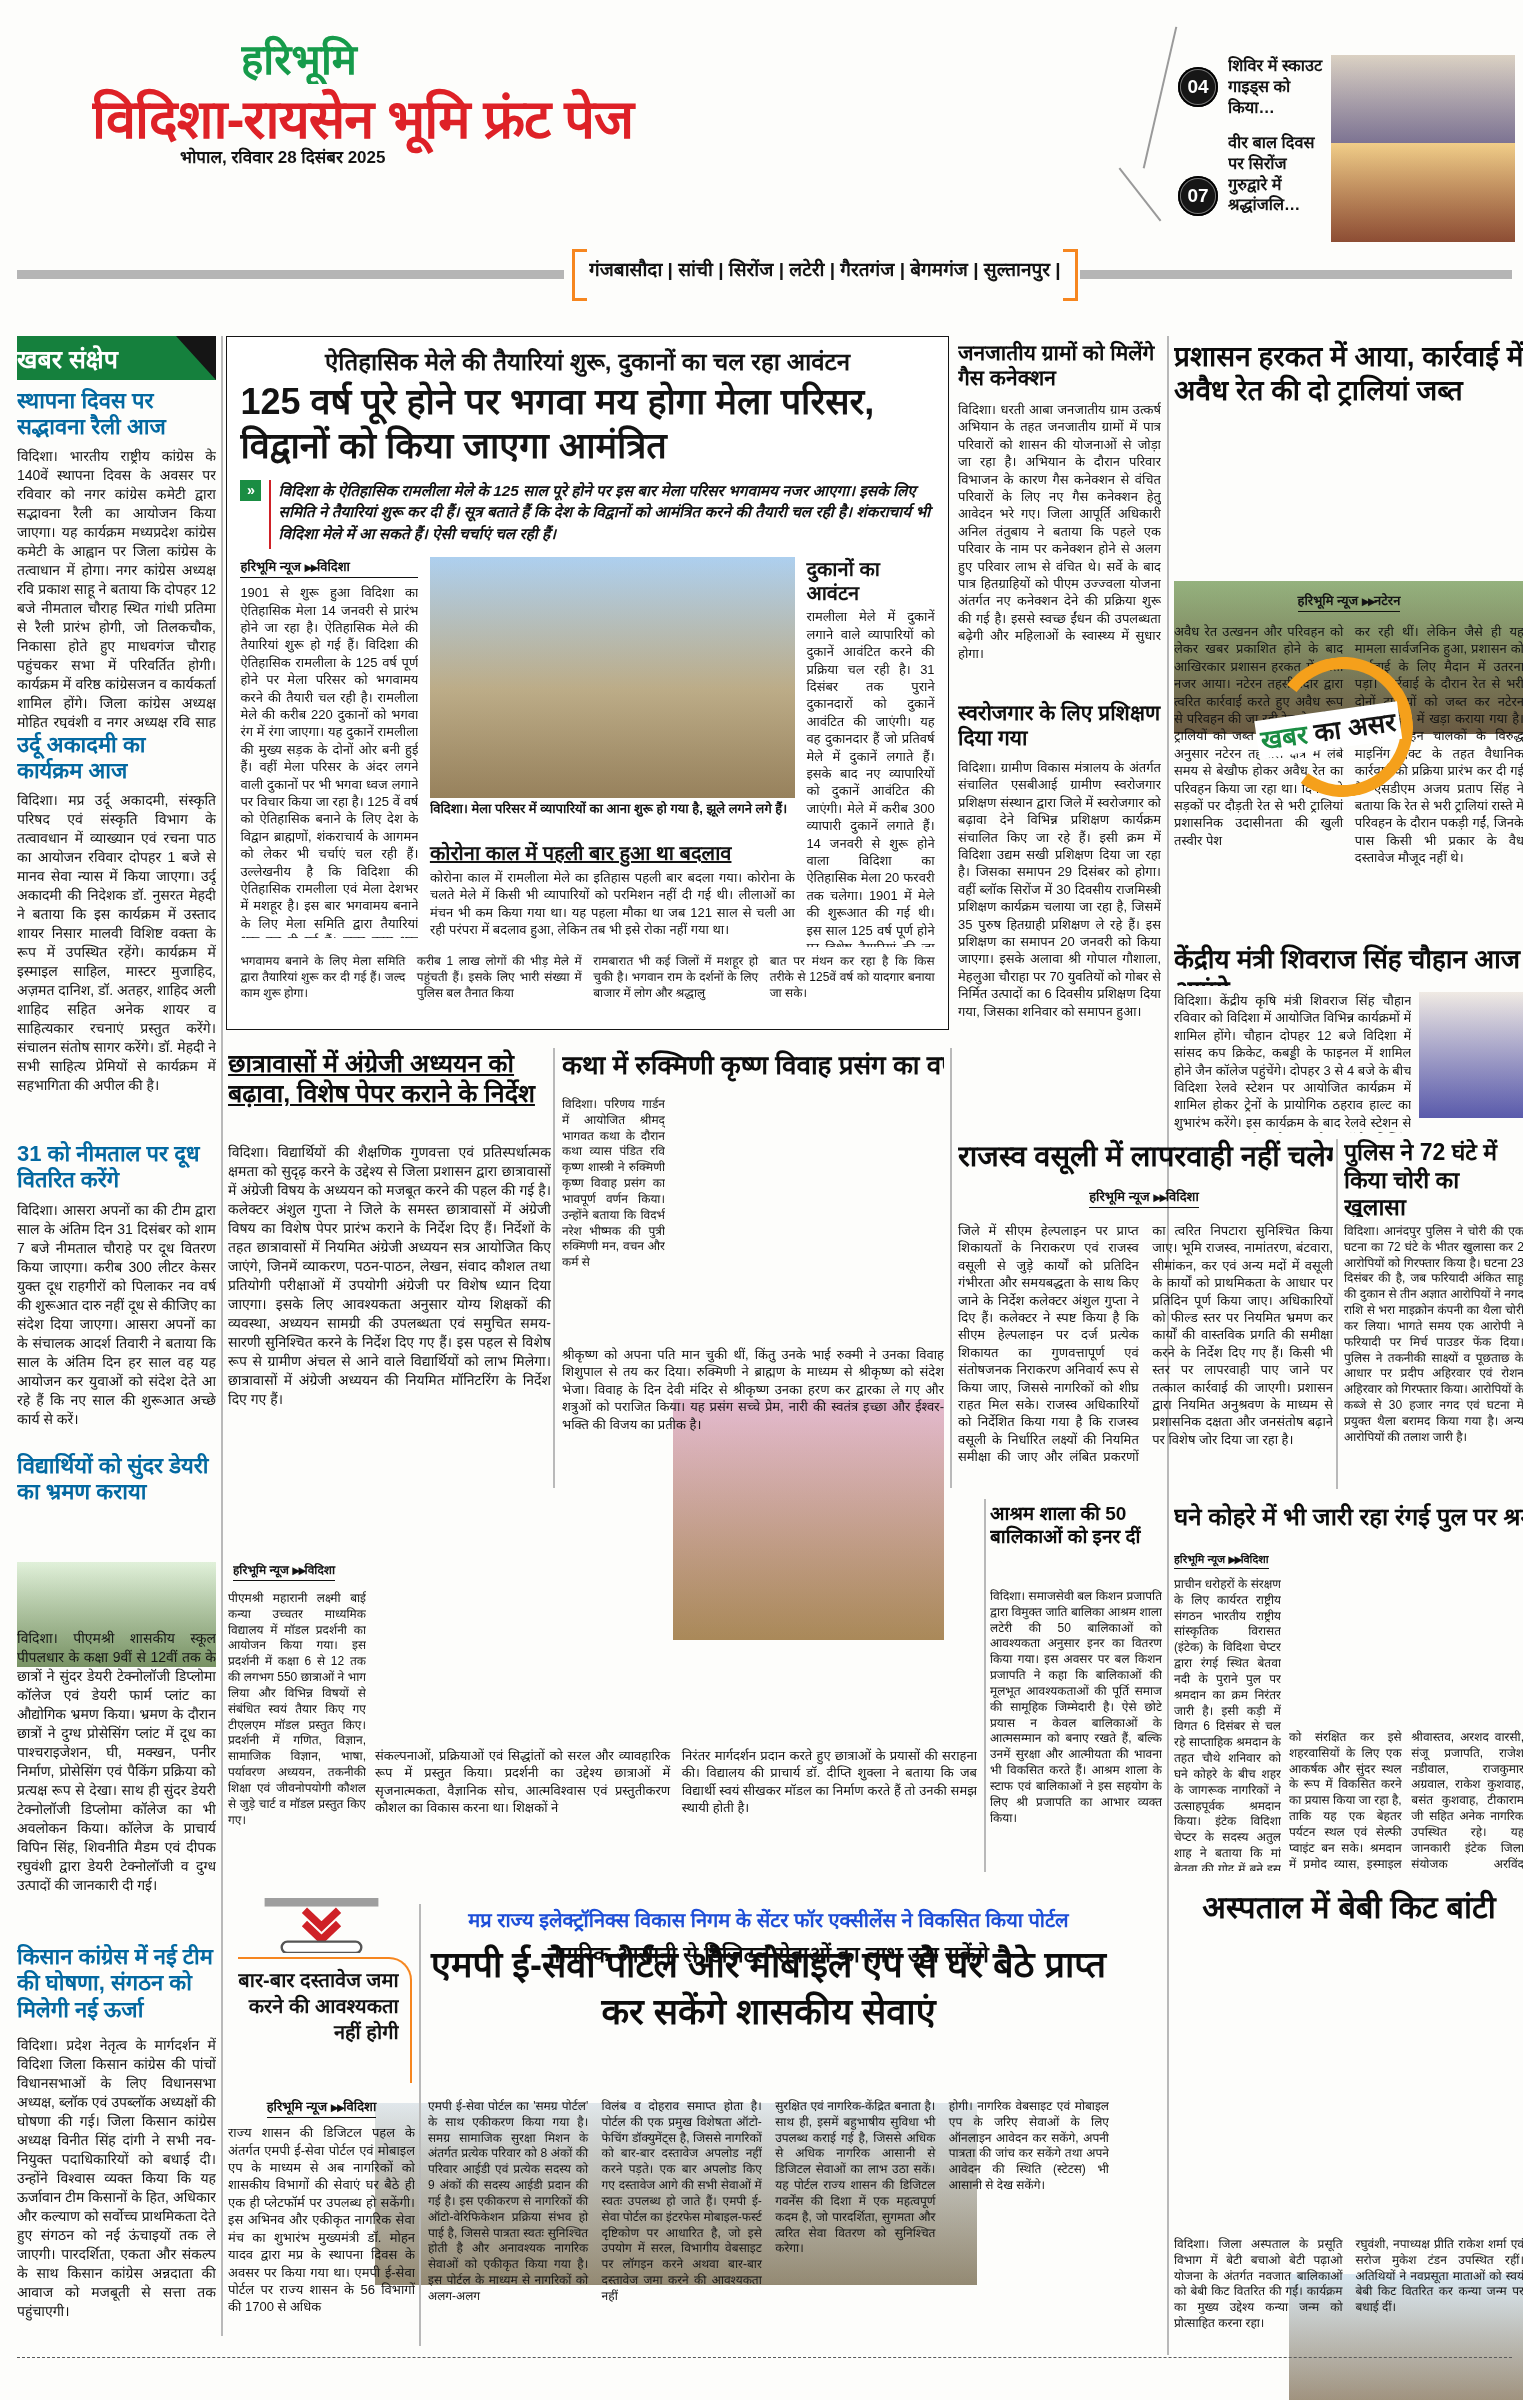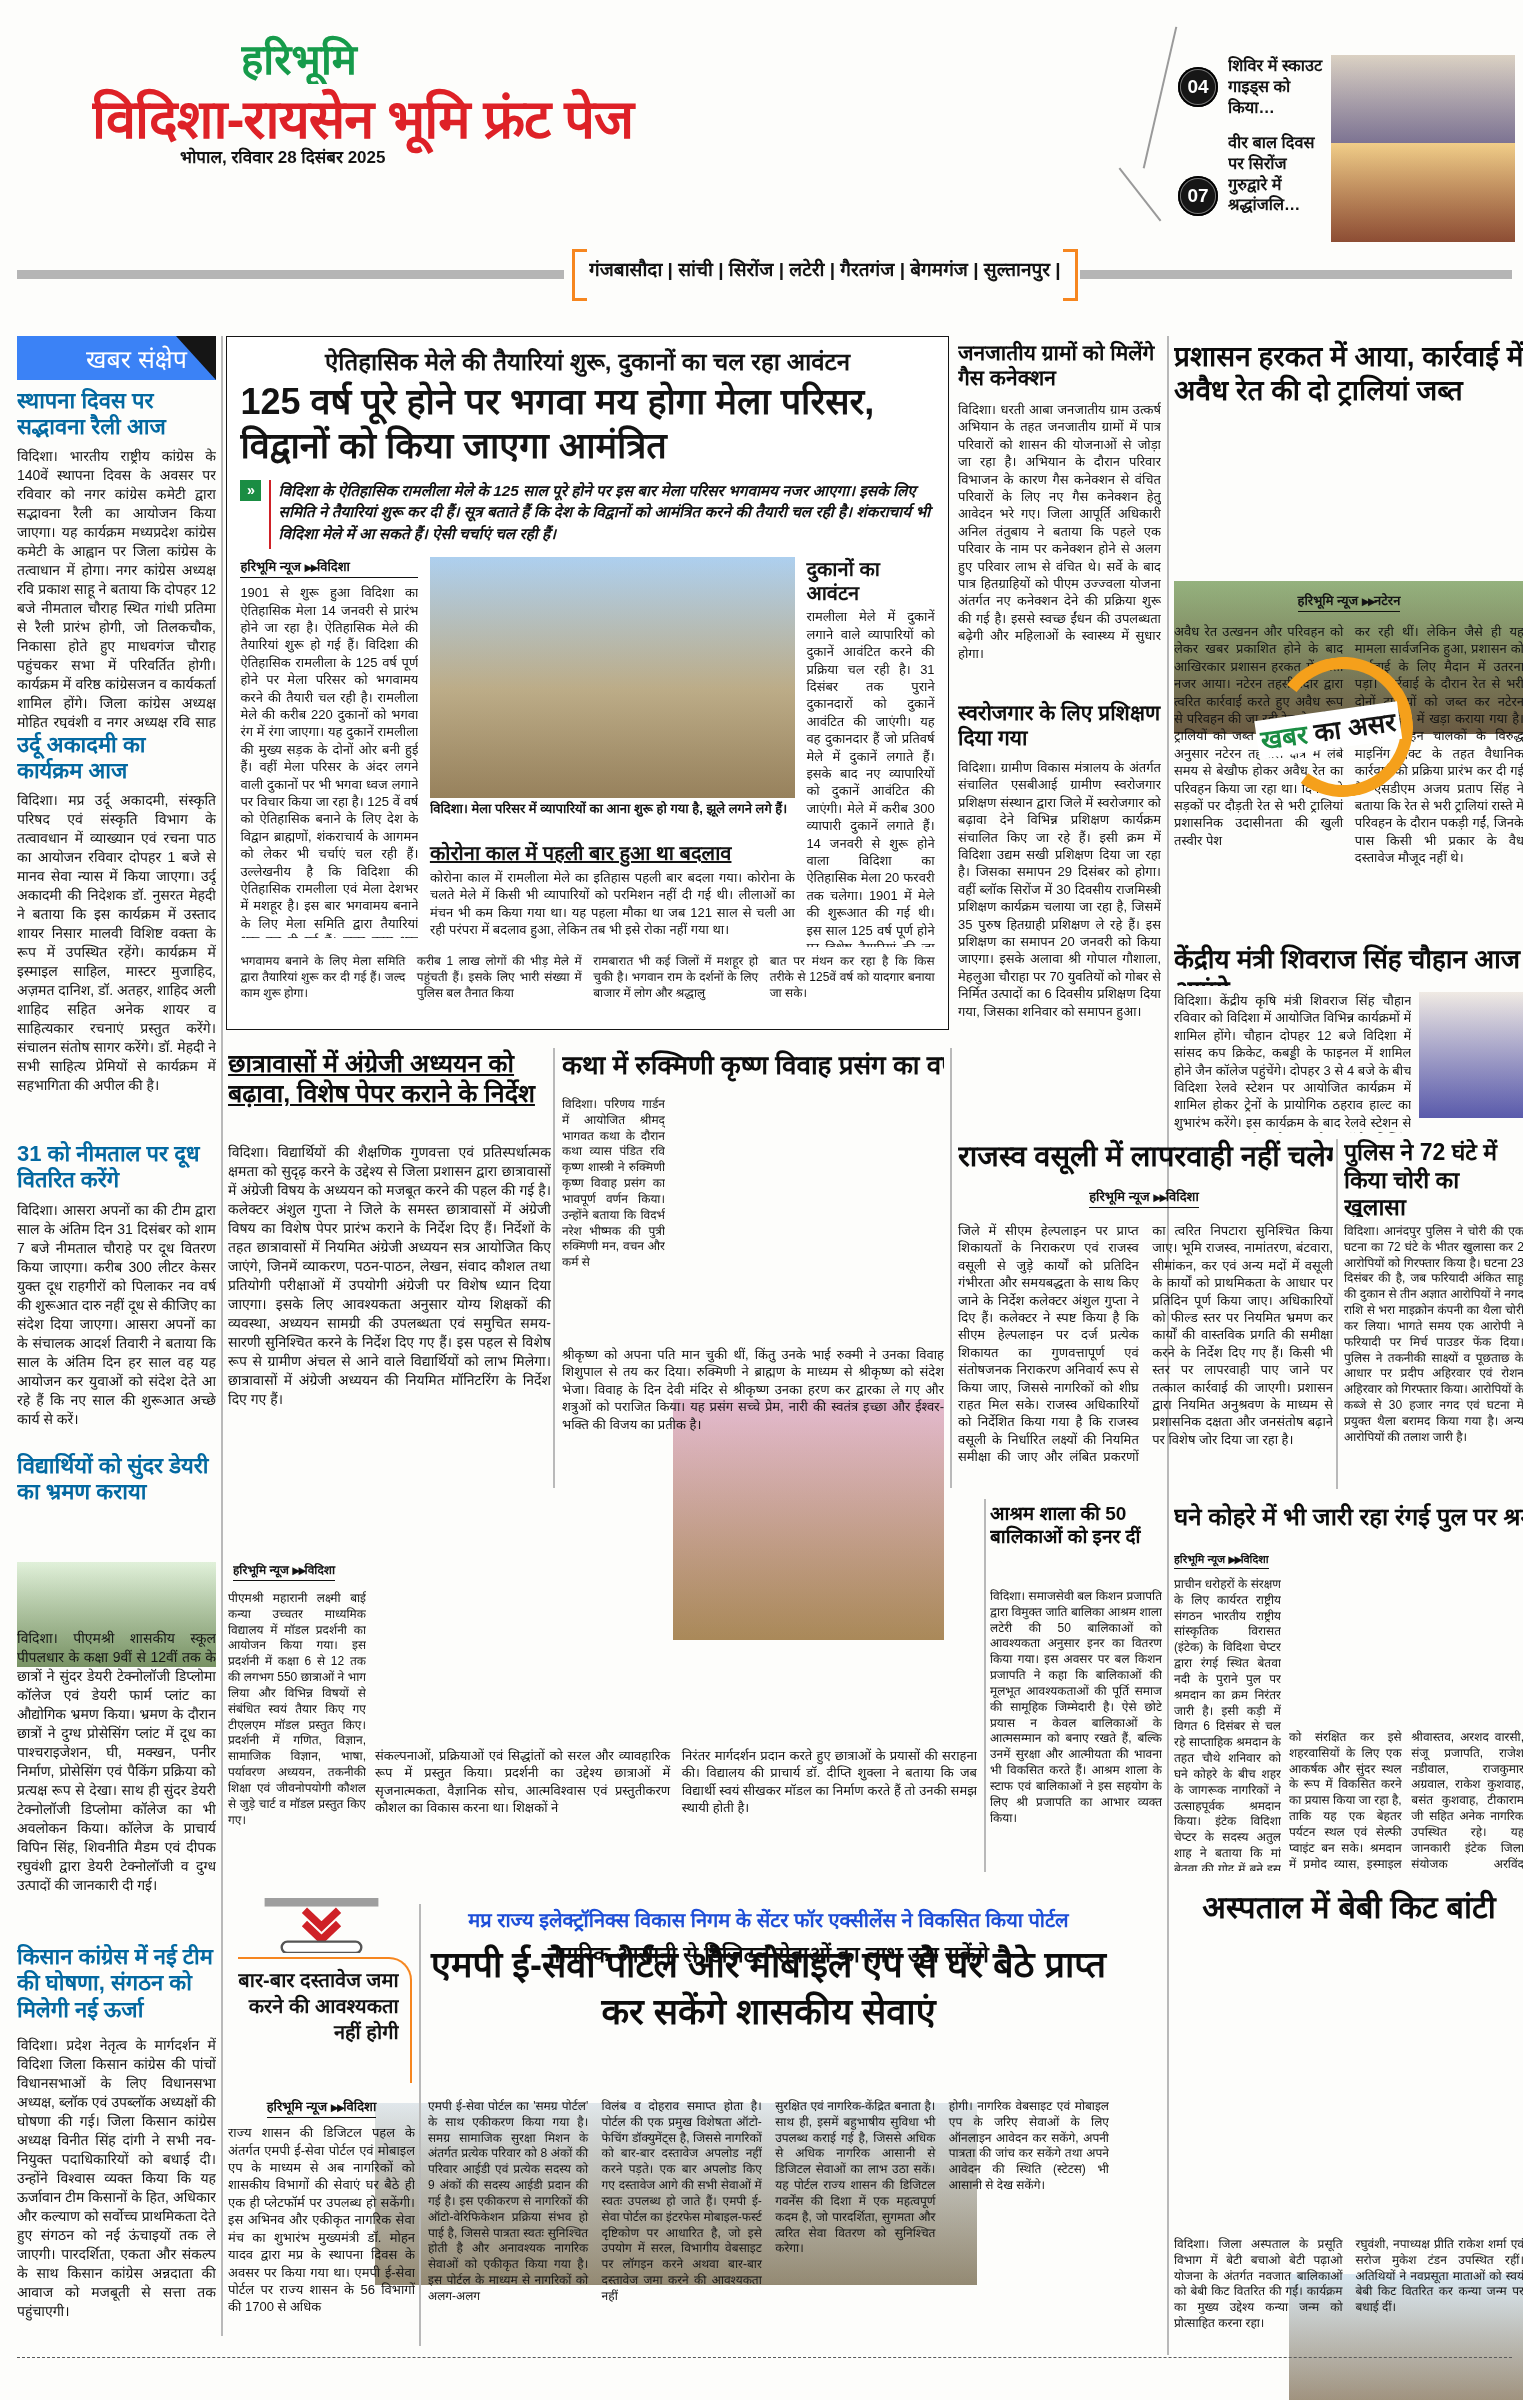--- a/index.html
+++ b/index.html
@@ -23,21 +23,21 @@
   .p-guru{background:linear-gradient(180deg,#f0cb82,#a85c3e);}
   .cap{font-weight:700;font-size:13px;line-height:1.3;}
   .brief-head{font-weight:800;font-size:22px;line-height:1.2;color:#0369a1;}
   .brief-body{font-size:14px;line-height:1.36;text-align:justify;}
   .circle{background:#161616;color:#fff;border-radius:50%;display:flex;align-items:center;justify-content:center;
           font-weight:700;font-size:19px;box-shadow:inset 0 0 0 1.9px #000, inset 0 0 0 2.9px #777;}
   .body-sm{font-size:13px;line-height:1.34;text-align:justify;}
   .body-xs{font-size:12px;line-height:1.32;text-align:justify;}
   .cols{display:flex;gap:11.5px;}
   .cols>div{flex:1;}
-  .banner{background:#3b82f6;color:#fff;font-weight:400;font-size:25px;display:flex;align-items:center;justify-content:flex-end;position:relative;}
+  .banner{background:#15803d;color:#fff;font-weight:700;font-size:25px;display:flex;align-items:center;justify-content:flex-start;position:relative;}
   .banner-tri{position:absolute;right:0;top:0;width:0;height:0;border-top:44px solid #151515;border-left:40px solid transparent;}
   .asar{position:absolute;width:140px;height:140px;transform:rotate(-8deg);overflow:visible;}
   .asar .ring{position:absolute;inset:0;border:12.4px solid #f5a01b;border-radius:50%;border-left-color:transparent;}
   .asar .lbl{position:absolute;top:52px;left:-17px;background:#fff;padding:1px 3.8px;white-space:nowrap;font-weight:800;font-size:26px;}
   .asar .g{color:#1a8d43;}
   .lead-box{border:1.9px solid #161616;background:#fff;padding:9.6px 13.4px;}
   .kicker{font-size:24px;font-weight:800;text-align:center;line-height:1.25;}
   .lead-head{font-size:36px;font-weight:800;line-height:1.22;margin-top:3.8px;}
   .lede{display:flex;gap:7.6px;margin-top:7.6px;}
   .lede .mark{width:21px;height:21px;background:#1a8d43;color:#fff;font-weight:800;display:flex;align-items:center;justify-content:center;flex:none;font-size:14.3px;}

